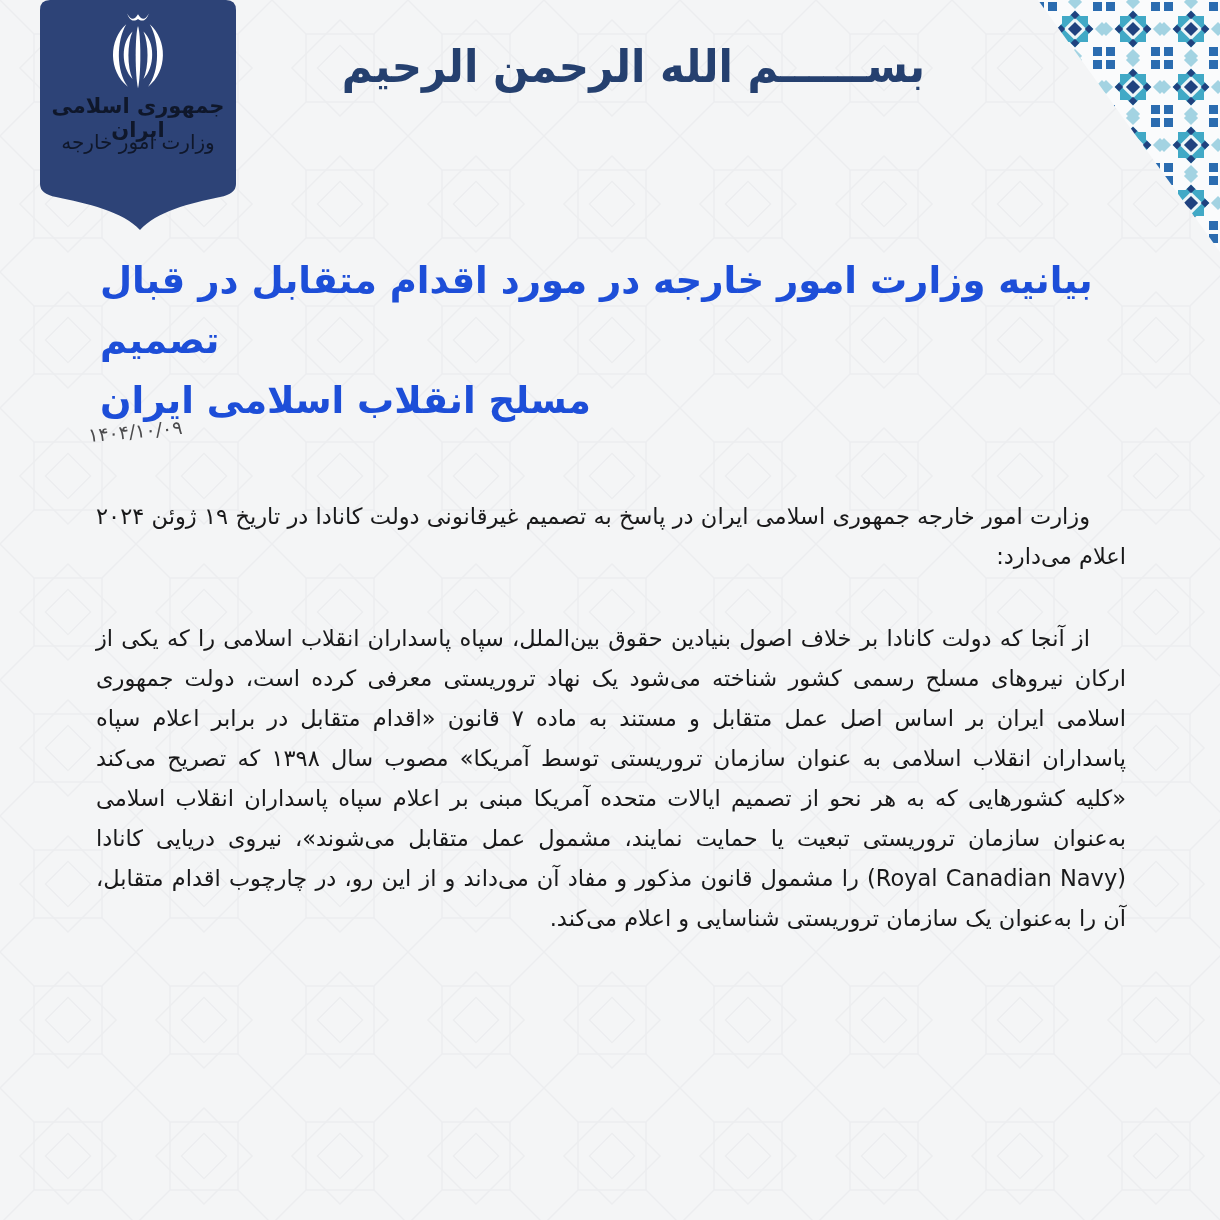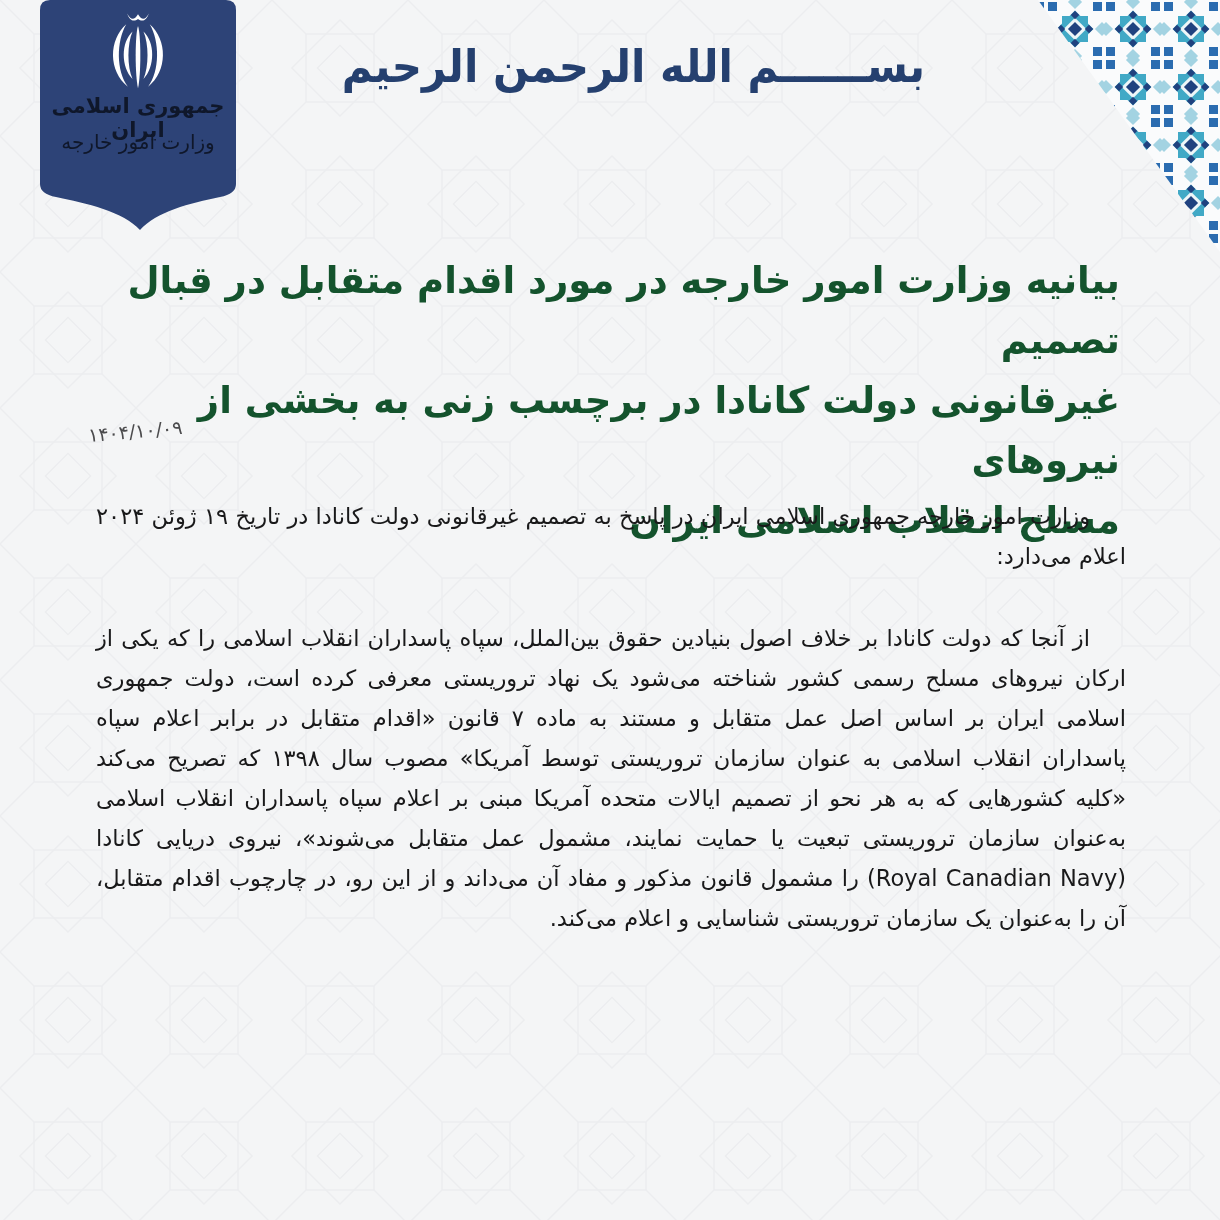--- a/index.html
+++ b/index.html
@@ -29,22 +29,22 @@
     font-size:42px; font-weight:bold; color:#25406f;
     white-space:nowrap;
   }
 
   
   .corner-mosaic { position:absolute; top:0; right:0; }
 
   
   .title-block {
     position:absolute; top:226px; left:100px; right:100px;
-    direction:rtl; text-align:right;
-    font-size:37px; font-weight:bold; color:#14532d;
+    direction:rtl; text-align:left;
+    font-size:37px; font-weight:bold; color:#1d4ed8;
     line-height:60px;
   }
   .title-line { display:block; }
 
   
   .date-stamp {
     position:absolute; top:420px; left:88px;
     font-size:19px; color:#4b4b4d;
     transform: rotate(-5deg);
     direction:rtl; white-space:nowrap;
@@ -126,21 +126,20 @@
       </g>
     </svg>
     <div class="emblem-text emblem-line1">جمهوری اسلامی ایران</div>
     <div class="emblem-text emblem-line2">وزارت امور خارجه</div>
   </div>
 
   <div class="bismillah">بســــــم الله الرحمن الرحیم</div>
 
   <h1 class="title-block">
     <span class="title-line">بیانیه وزارت امور خارجه در مورد اقدام متقابل در قبال تصمیم</span>
-    <span class="title-line">غیرقانونی دولت کانادا در برچسب زنی به بخشی از نیروهای</span>
     <span class="title-line">مسلح انقلاب اسلامی ایران</span>
   </h1>
 
   <div class="date-stamp">۱۴۰۴/۱۰/۰۹</div>
 
   <div class="body-text">
     <p>وزارت امور خارجه جمهوری اسلامی ایران در پاسخ به تصمیم غیرقانونی دولت کانادا در تاریخ ۱۹ ژوئن ۲۰۲۴ اعلام می‌دارد:</p>
     <p>از آنجا که دولت کانادا بر خلاف اصول بنیادین حقوق بین‌الملل، سپاه پاسداران انقلاب اسلامی را که یکی از ارکان نیروهای مسلح رسمی کشور شناخته می‌شود یک نهاد تروریستی معرفی کرده است، دولت جمهوری اسلامی ایران بر اساس اصل عمل متقابل و مستند به ماده ۷ قانون «اقدام متقابل در برابر اعلام سپاه پاسداران انقلاب اسلامی به عنوان سازمان تروریستی توسط آمریکا» مصوب سال ۱۳۹۸ که تصریح می‌کند «کلیه کشورهایی که به هر نحو از تصمیم ایالات متحده آمریکا مبنی بر اعلام سپاه پاسداران انقلاب اسلامی به‌عنوان سازمان تروریستی تبعیت یا حمایت نمایند، مشمول عمل متقابل می‌شوند»، نیروی دریایی کانادا (Royal Canadian Navy) را مشمول قانون مذکور و مفاد آن می‌داند و از این رو، در چارچوب اقدام متقابل، آن را به‌عنوان یک سازمان تروریستی شناسایی و اعلام می‌کند.</p>
   </div>
 

